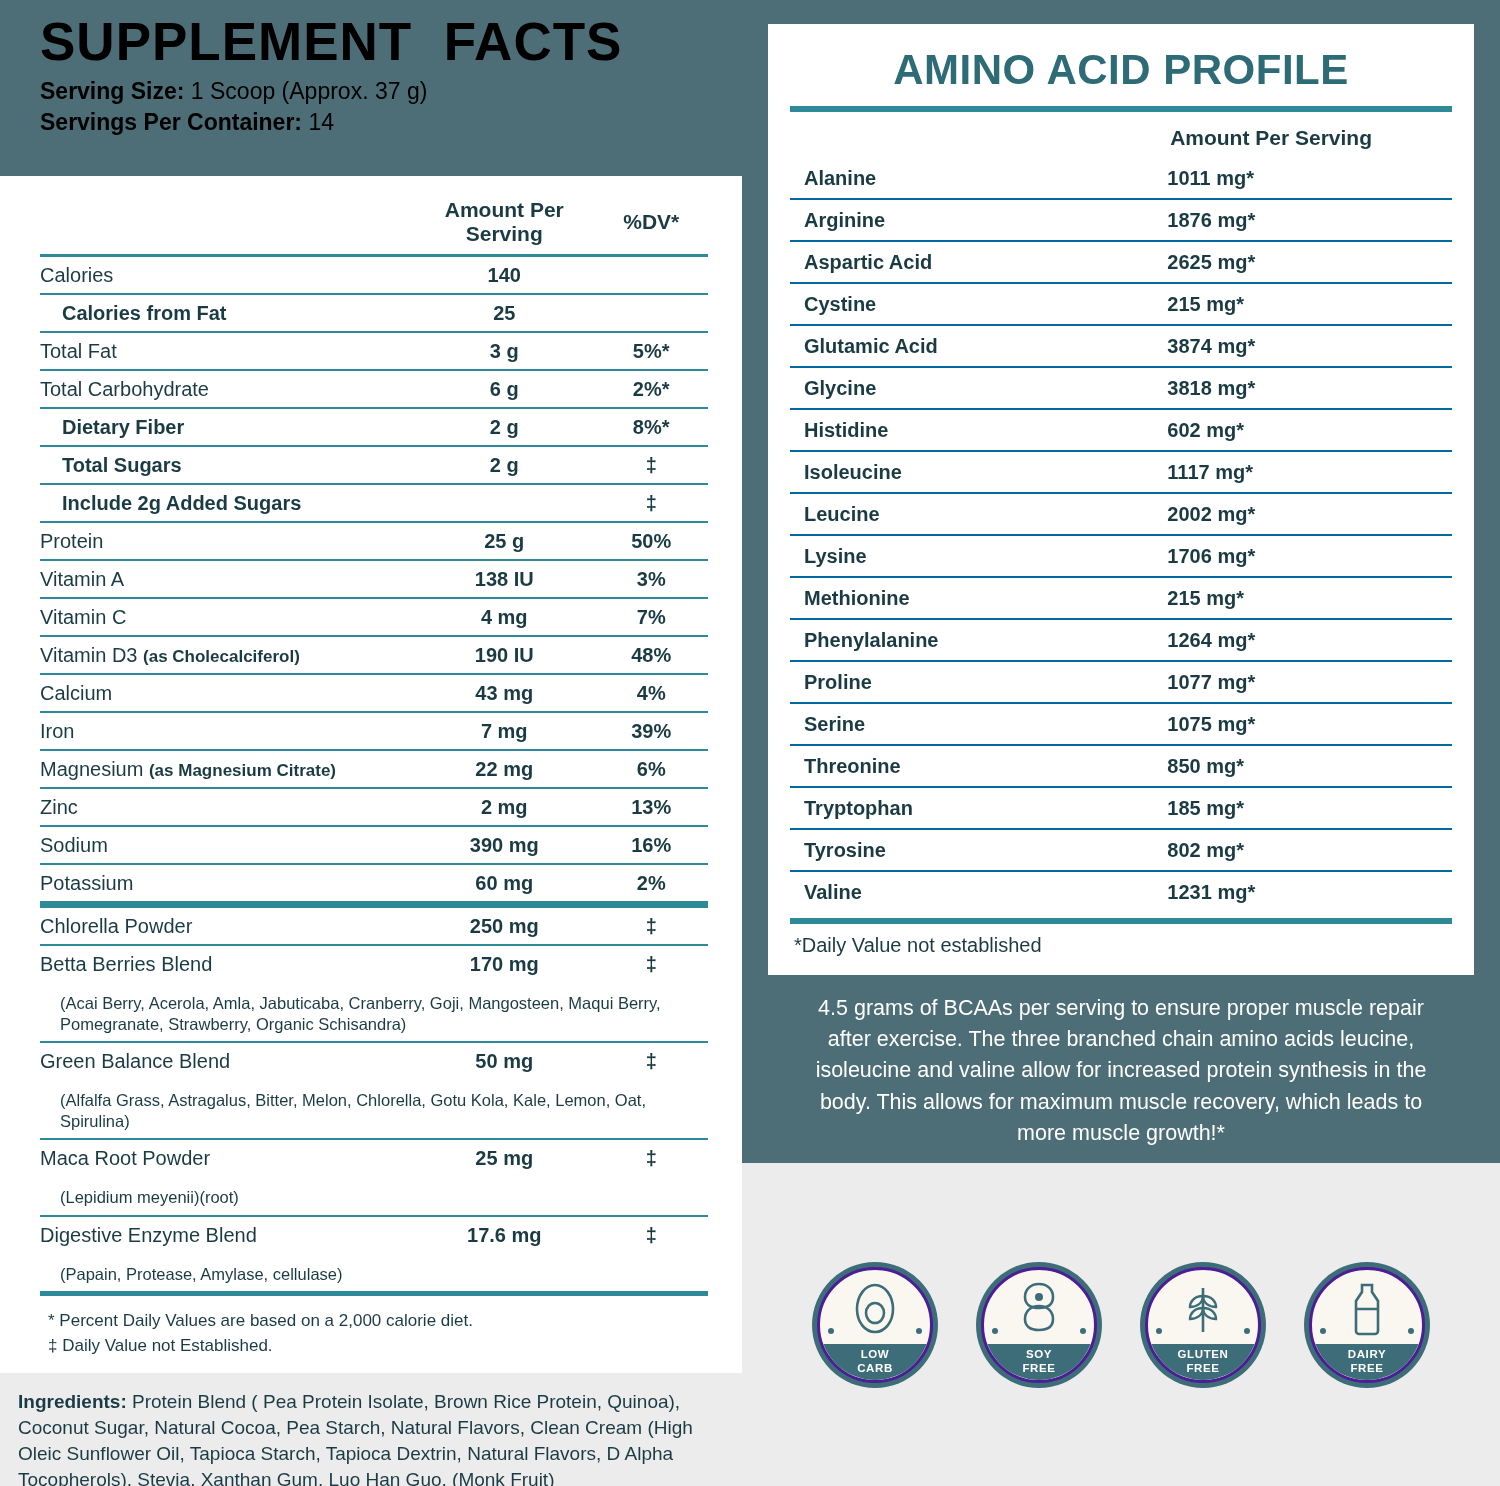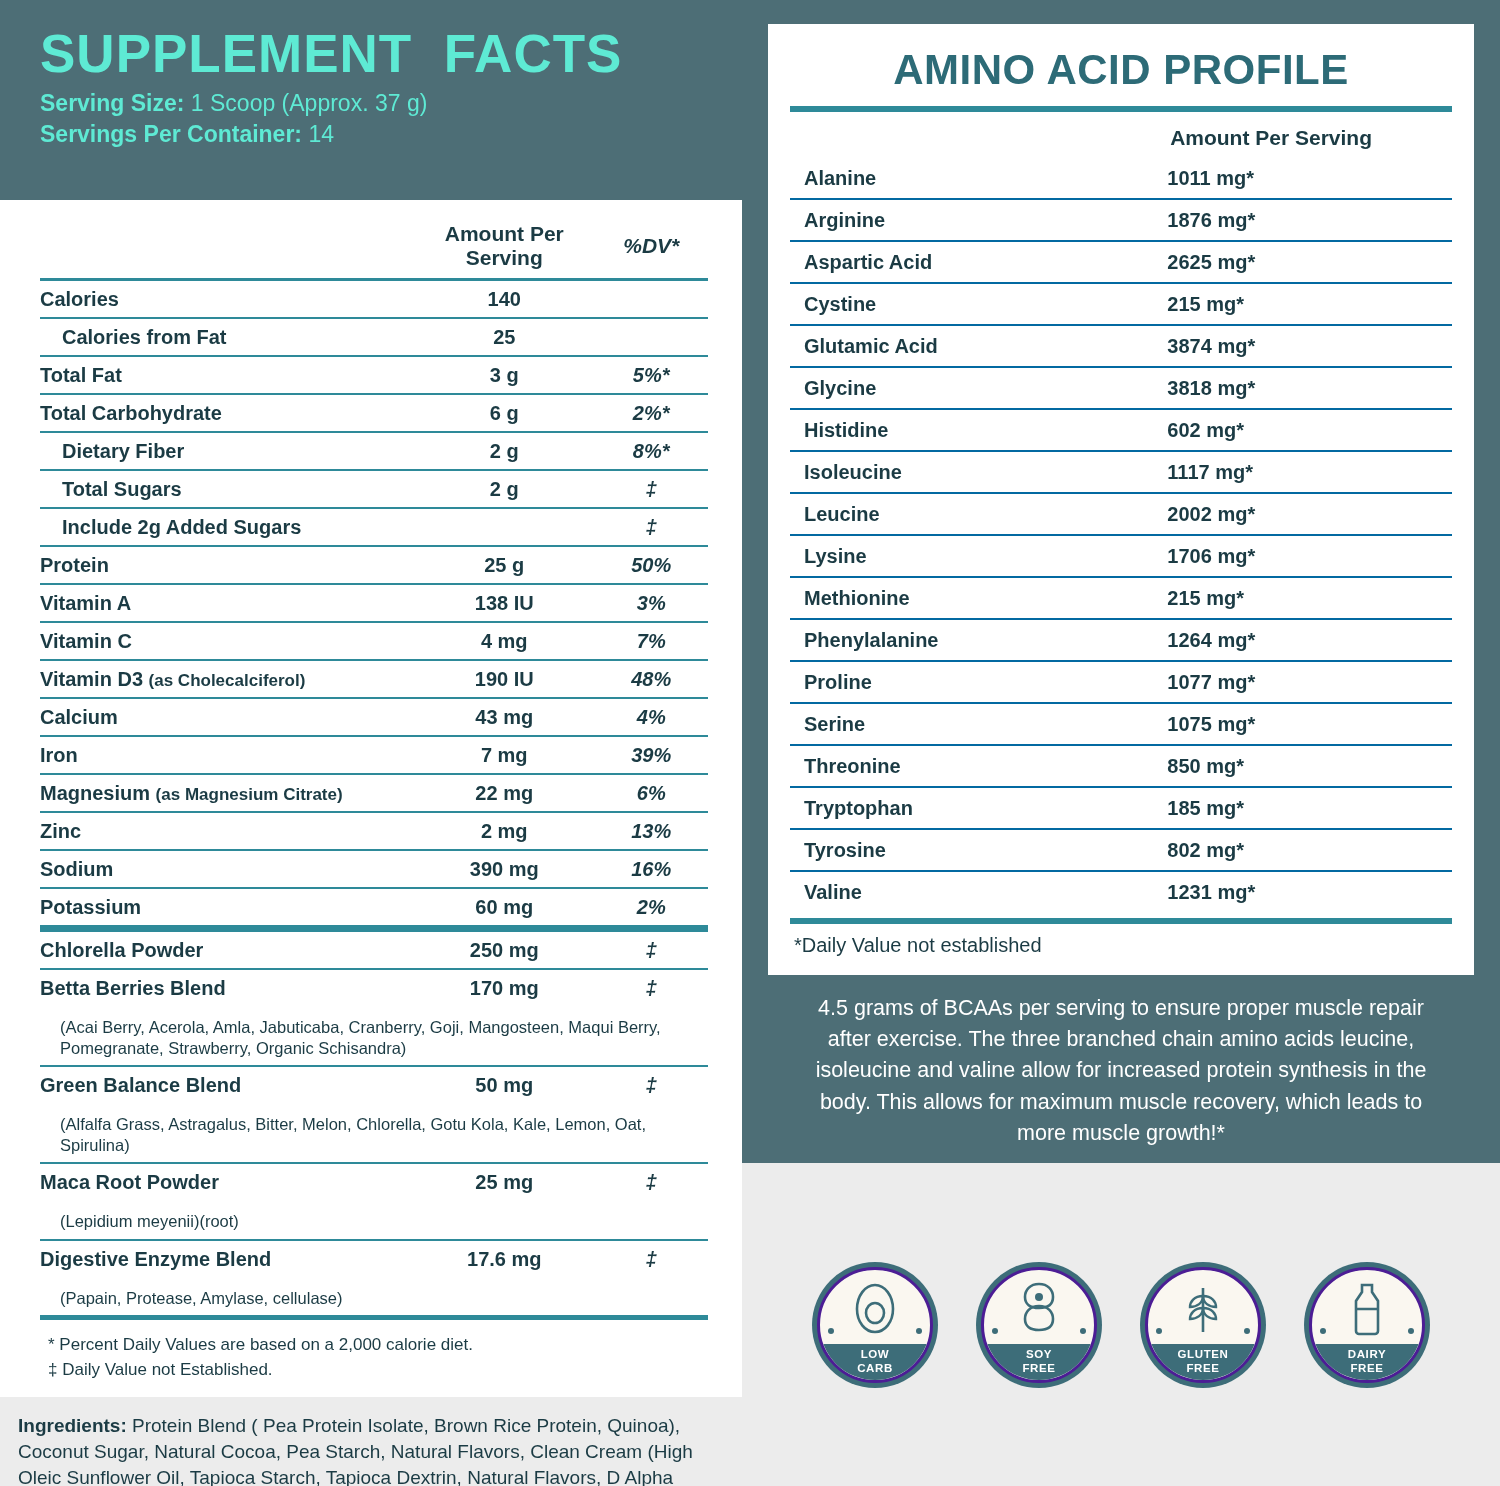--- a/index.html
+++ b/index.html
@@ -23,23 +23,23 @@
   }
 
   
   .left {
     width: 742px;
     position: relative;
     box-sizing: border-box;
   }
   .sf-header {
     background: #4d6e76;
-    color: #5eead4;
-    padding: 18px 0 14px 40px;
-    height: 200px;
+    color: #000000;
+    padding: 6px 0 14px 40px;
+    height: 176px;
     box-sizing: border-box;
   }
   .sf-title {
     font-size: 53px;
     font-weight: bold;
     letter-spacing: 1px;
     line-height: 1.05;
     margin: 8px 0 6px 0;
     white-space: pre;
   }
@@ -66,22 +66,22 @@
   table.facts tr.noline td { border-bottom: none; }
   table.facts tr.headrow td {
     border-bottom: 3px solid #2e8a99;
     font-weight: bold;
     font-size: 21px;
     padding-top: 22px;
     padding-bottom: 8px;
   }
   .col-name { width: 56%; }
   .col-amt  { width: 27%; text-align: center; font-weight: bold; }
-  .col-dv   { width: 17%; text-align: center; font-weight: bold; font-style: italic; }
-  .nm { font-weight: bold; }
+  .col-dv   { width: 17%; text-align: center; font-weight: bold; }
+  .nm { font-weight: normal; }
   .nm-sub { font-weight: bold; padding-left: 22px; display: inline-block; }
   .nm-note { font-weight: bold; font-size: 17px; }
   .sub-desc {
     font-weight: normal;
     font-size: 16.5px;
     line-height: 1.28;
     padding-left: 20px;
     padding-top: 4px;
     color: #1b3b44;
   }

